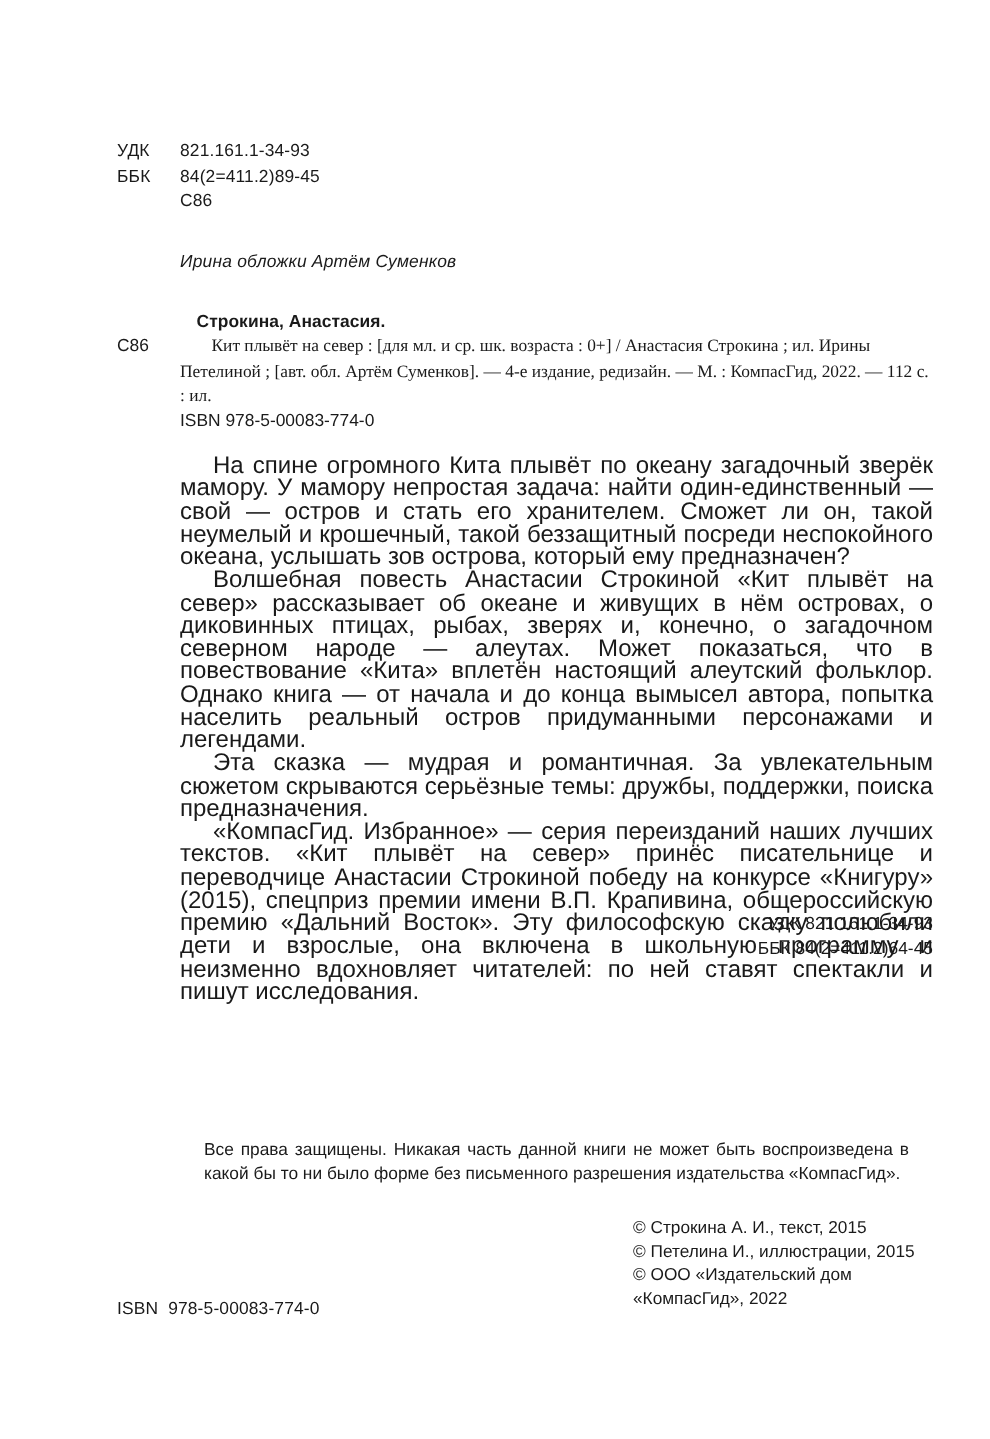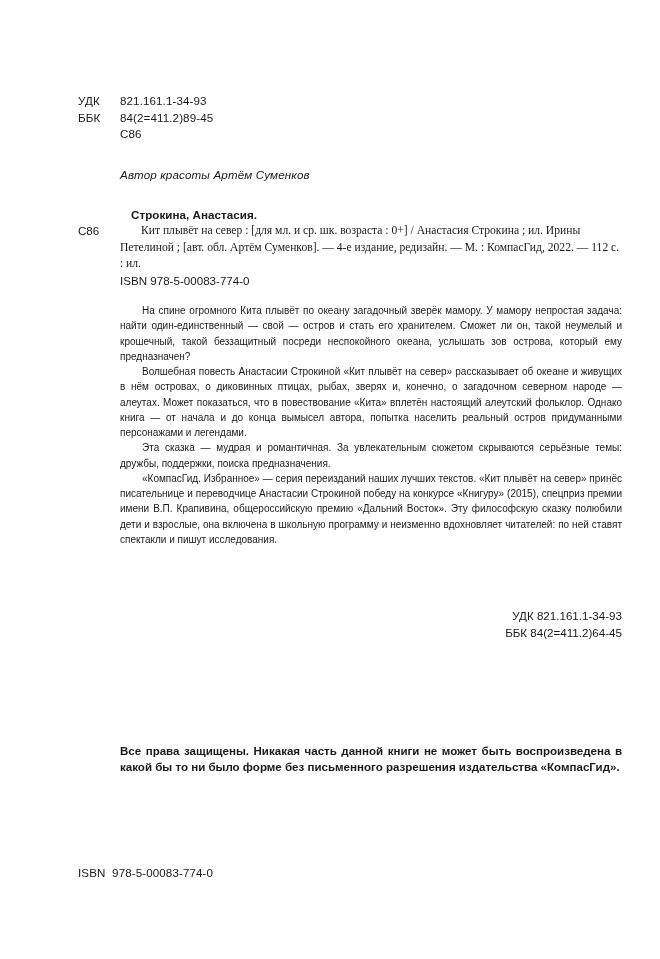--- a/index.html
+++ b/index.html
@@ -90,21 +90,21 @@
   .bib-isbn {
     margin-left: 42px;
   }
 
   
   .annotation {
     position: absolute;
     left: 120px;
     top: 303px;
     width: 502px;
-    font-size: 10px;
+    font-size: 16px;
     line-height: 15.25px;
     text-align: justify;
     text-justify: inter-word;
   }
   .annotation p {
     margin: 0;
     text-indent: 22px;
   }
 
   
@@ -124,21 +124,21 @@
   
   .rights {
     position: absolute;
     left: 120px;
     top: 744px;
     width: 502px;
     font-size: 11.55px;
     line-height: 15.5px;
     text-align: justify;
   }
-  .rights p { margin: 0; font-weight: bold; }
+  .rights p { margin: 16px; }
 
   
   .copyright {
     position: absolute;
     left: 422px;
     top: 812px;
     width: 210px;
     font-size: 11.5px;
     line-height: 15.6px;
   }
@@ -158,21 +158,21 @@
 <body>
 
 <div class="page">
 
   <div class="class-block">
     <span class="class-row"><span class="class-key">УДК</span><span class="class-val">821.161.1-34-93</span></span>
     <span class="class-row"><span class="class-key">ББК</span><span class="class-val">84(2=411.2)89-45</span></span>
     <span class="class-code">С86</span>
   </div>
 
-  <div class="cover-author">Автор красоты Артём Суменков</div>
+  <div class="cover-author">Ирина обложки Артём Суменков</div>
 
   <div class="bib">
     <div class="bib-author">Строкина, Анастасия.</div>
     <div class="bib-body">
       <span class="bib-shelf">С86</span>
       <div class="bib-desc">Кит плывёт на север : [для мл. и ср. шк. возраста : 0+] / Анастасия Строкина ; ил. Ирины Петелиной ; [авт. обл. Артём Суменков]. — 4-е издание, редизайн. — М. : КомпасГид, 2022. — 112 с. : ил.</div>
     </div>
     <div class="bib-isbn">ISBN 978-5-00083-774-0</div>
   </div>
 
@@ -185,16 +185,22 @@
 
   <div class="class-bottom">
     <span>УДК 821.161.1-34-93</span>
     <span>ББК 84(2=411.2)64-45</span>
   </div>
 
   <div class="rights">
     <p>Все права защищены. Никакая часть данной книги не может быть воспроизведена в какой бы то ни было форме без письменного разрешения издательства «КомпасГид».</p>
   </div>
 
+  <div class="copyright">
+    <span>© Строкина А. И., текст, 2015</span>
+    <span>© Петелина И., иллюстрации, 2015</span>
+    <span>© ООО «Издательский дом</span>
+    <span>«КомпасГид», 2022</span>
+  </div>
 
   <div class="isbn-bottom">ISBN  978-5-00083-774-0</div>
 
 </div>
 
 </body></html>

